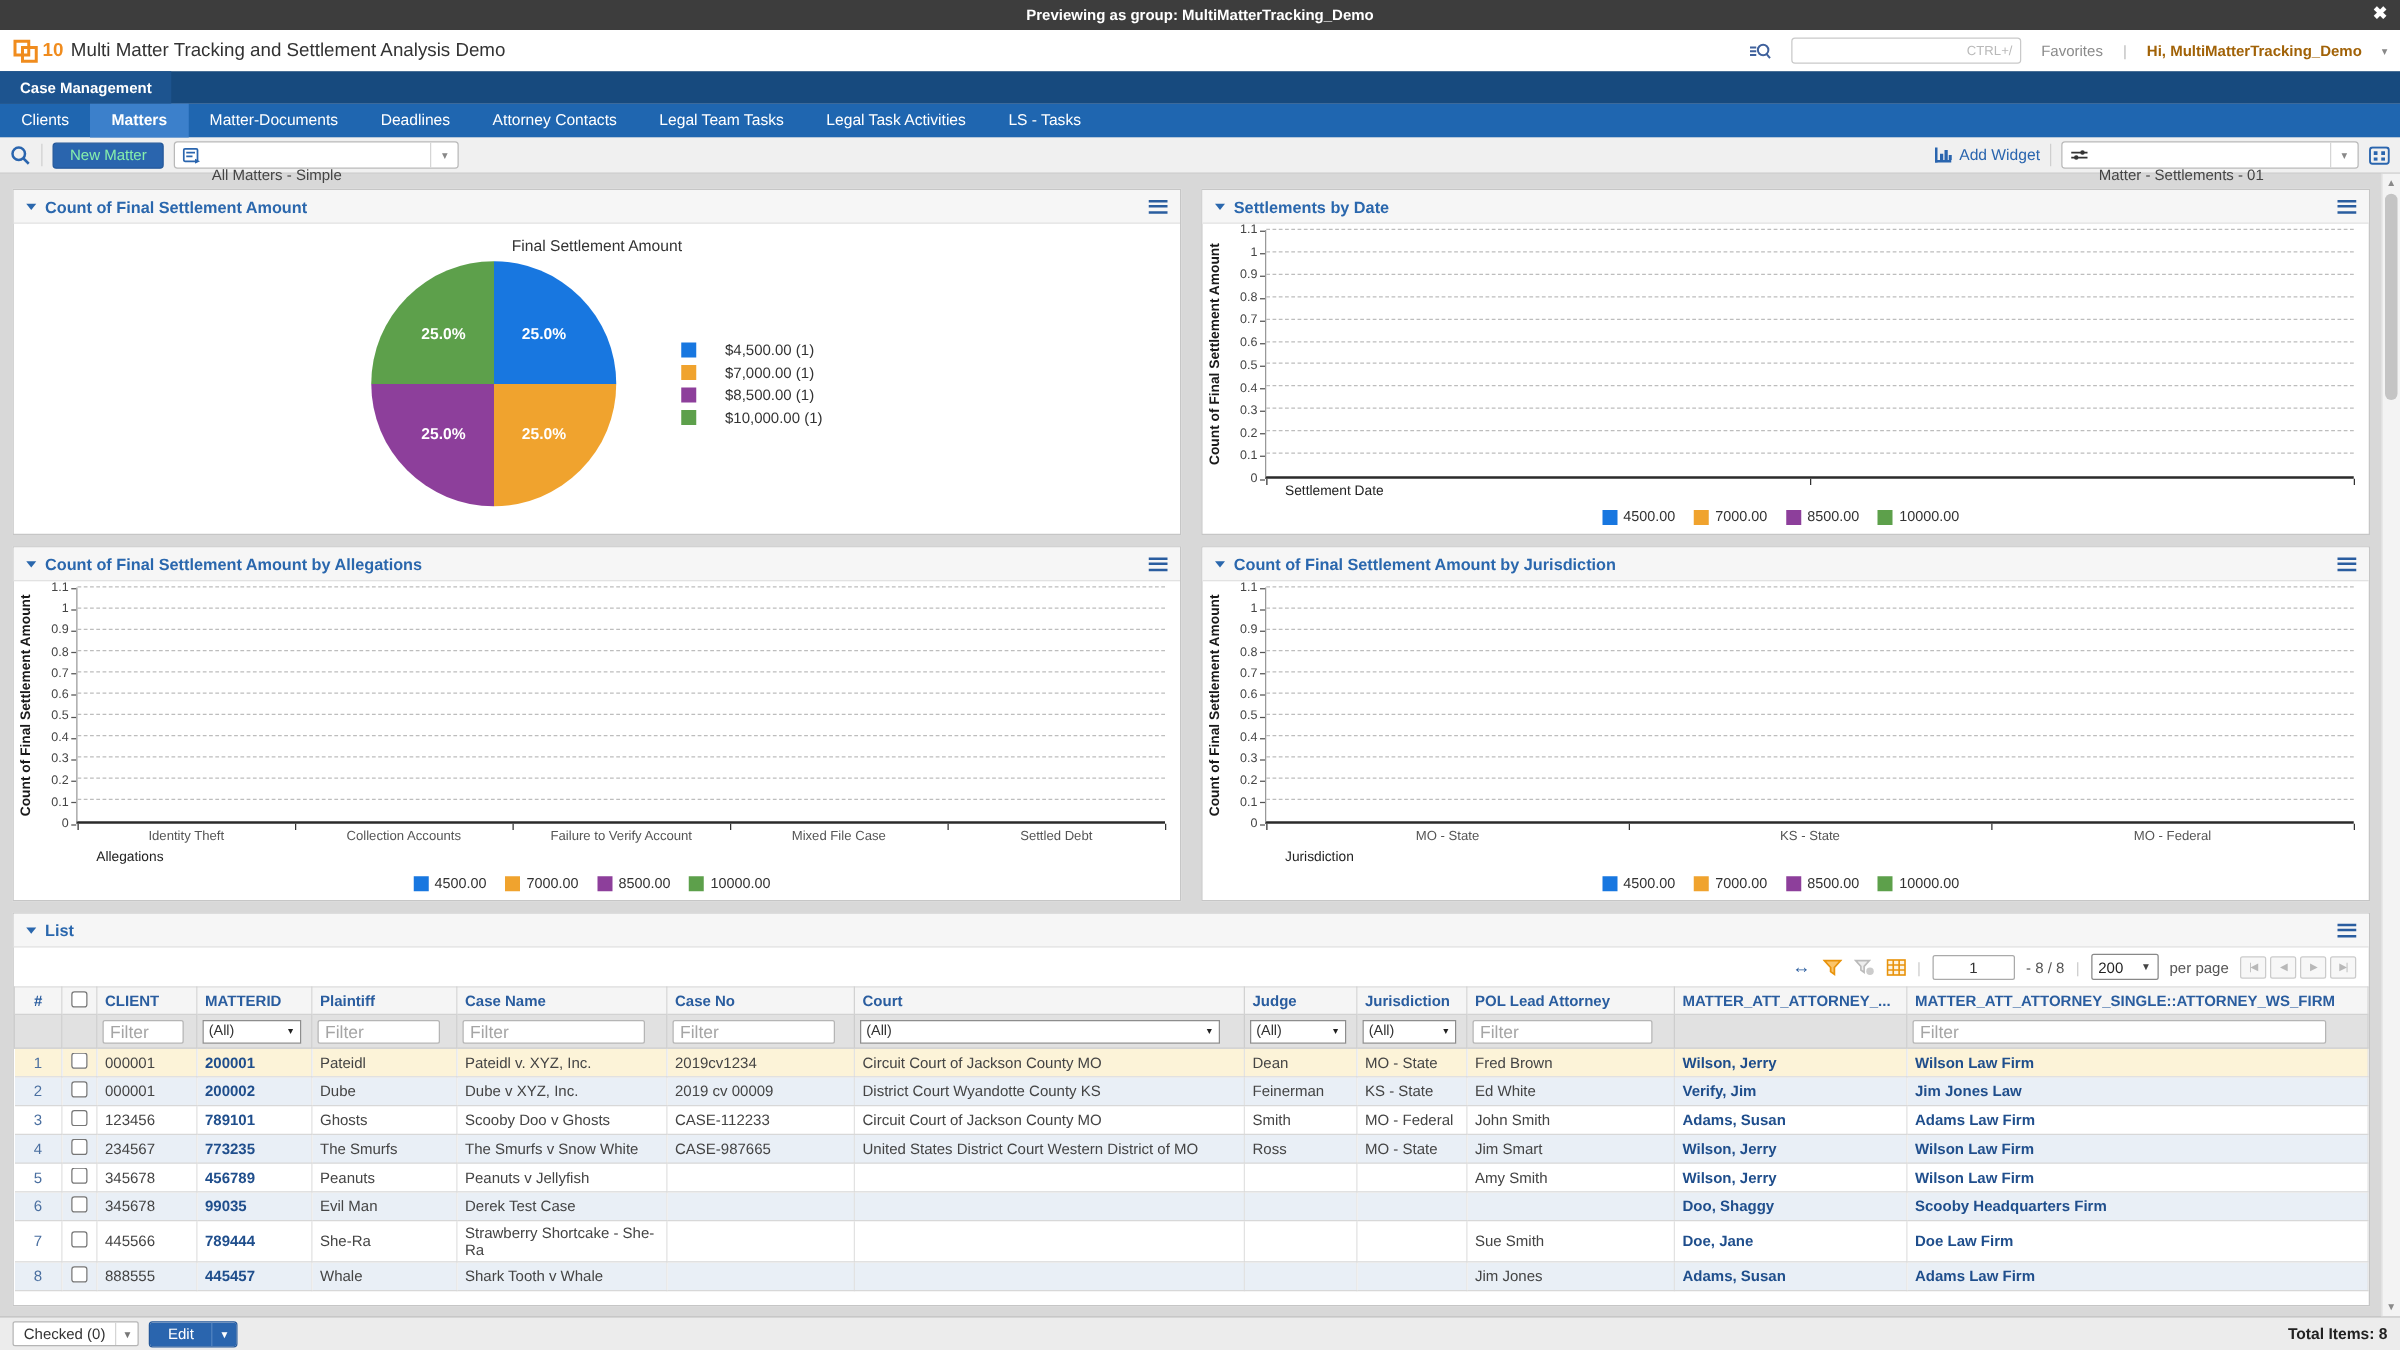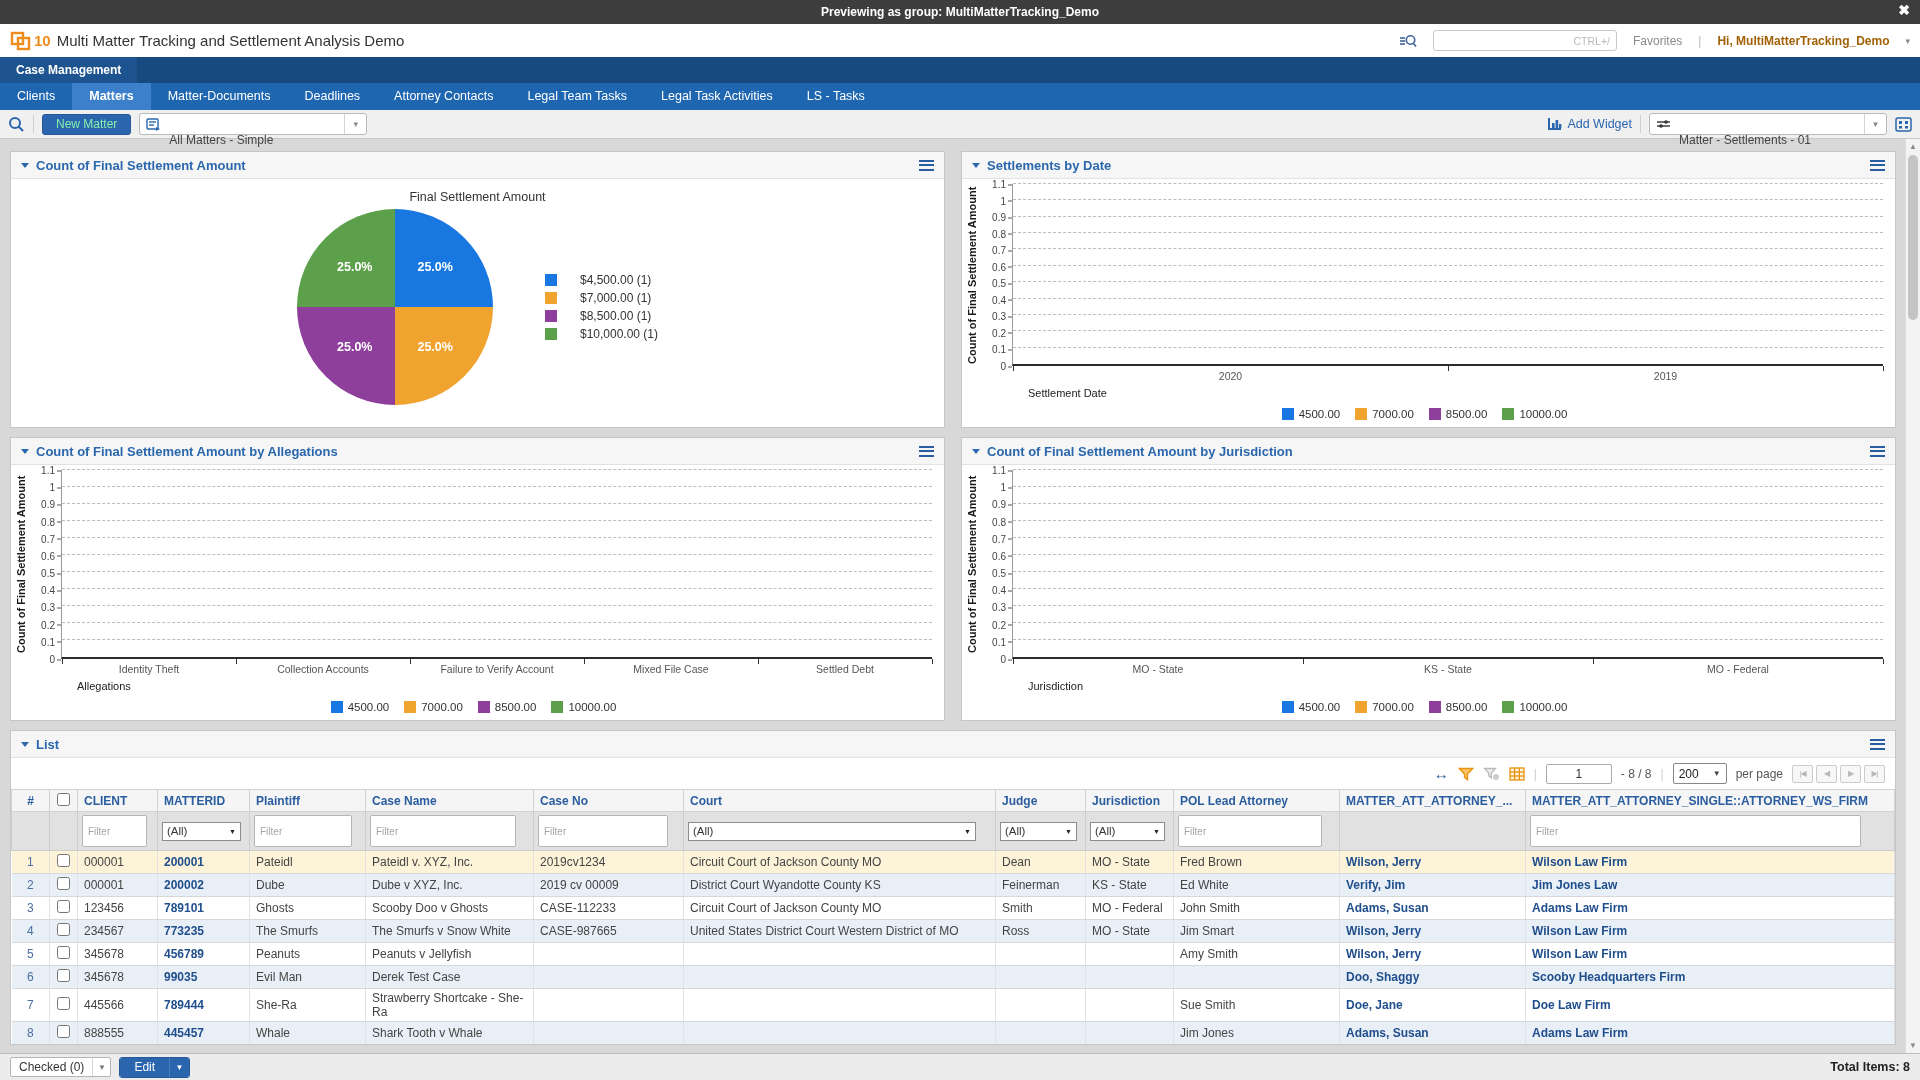--- a/index.html
+++ b/index.html
@@ -91,21 +91,21 @@
   .pp-sel { height:21px; min-width:54px; border:1px solid #888; border-radius:2px; background:#fff; display:flex; align-items:center; justify-content:space-between; padding:0 5px; gap:6px; cursor:pointer; color:#222; }
   .pp-sel .c { font-size:8px; color:#444; }
   .pager { display:flex; gap:3px; }
   .pager span { width:21px; height:18px; border:1px solid #cbcbcb; border-radius:2px; background:#f7f7f7; color:#b8b8b8; font-size:8px; display:flex; align-items:center; justify-content:center; letter-spacing:-1px; }
 
   .tbl-wrap { flex:1; overflow:hidden; }
   table { width:100%; border-collapse:collapse; table-layout:fixed; font-size:12px; }
   th { height:22px; text-align:left; padding:2px 6px; color:#2a5d9f; font-weight:bold; background:#f5f5f5; border:1px solid #d2d2d2; font-size:12px; white-space:nowrap; overflow:hidden; }
   th.cnum { text-align:center; padding:2px 2px; }
   .frow td { background:#e1e1e1; height:27px; padding:3px 4px; border:1px solid #cdcdcd; }
-  .frow input { width:92%; height:32px; border:1px solid #b5b5b5; border-radius:2px; padding:0 5px; font-size:10px; color:#333; }
+  .frow input { width:92%; height:19px; border:1px solid #b5b5b5; border-radius:2px; padding:0 5px; font-size:14px; color:#333; }
   .frow input::placeholder { color:#a5a5a5; }
   .fsel { width:95%; height:19px; background:#fff; border:1px solid #8d8d8d; display:flex; align-items:center; justify-content:space-between; padding:0 4px; font-size:11.5px; color:#333; cursor:pointer; }
   .fsel .c { font-size:7px; color:#222; }
   tbody td { height:23px; padding:2px 6px; border-right:1px solid #e2e2e2; border-bottom:1px solid #d8d8d8; color:#444; vertical-align:middle; overflow:hidden; }
   tbody tr.even td { background:#e9eff6; }
   tbody tr.sel td { background:#fcf3d8; }
   td.cnum { text-align:center; color:#4a6fa0; padding:2px 2px; }
   td.cchk, th.cchk { text-align:center; padding:2px 2px; }
   td.link { color:#1f4e8c; font-weight:bold; cursor:pointer; }
   input[type=checkbox] { width:13px; height:13px; cursor:pointer; }
@@ -335,24 +335,20 @@
                     <div class="bc-bar" style="height: 90.9091%; width: 85px; background: rgb(141, 63, 155);"></div>
                     <div class="bc-bar" style="height: 90.9091%; width: 85px; background: rgb(93, 160, 75);"></div>
                   </div>
                   <div class="bc-group" style="left: 75%;">
                     <div class="bc-bar" style="height: 90.9091%; width: 85px; background: rgb(24, 119, 224);"></div>
                   </div>
                   <div class="bc-xtick" style="left: 0%;"></div>
                   <div class="bc-xtick" style="left: 50%;"></div>
                   <div class="bc-xtick" style="left: 100%;"></div>
                 </div>
-              </div>
-              <div class="bc-xrow">
-                <div class="bc-xlab" style="left: 25%;">2020</div>
-                <div class="bc-xlab" style="left: 75%;">2019</div>
               </div>
               <div class="bc-xlabel">Settlement Date</div>
               <div class="legend">
                 <div class="li">
                   <span class="sq" style="background: rgb(24, 119, 224);"></span>
                   <span>4500.00</span>
                 </div>
                 <div class="li">
                   <span class="sq" style="background: rgb(240, 163, 46);"></span>
                   <span>7000.00</span>

